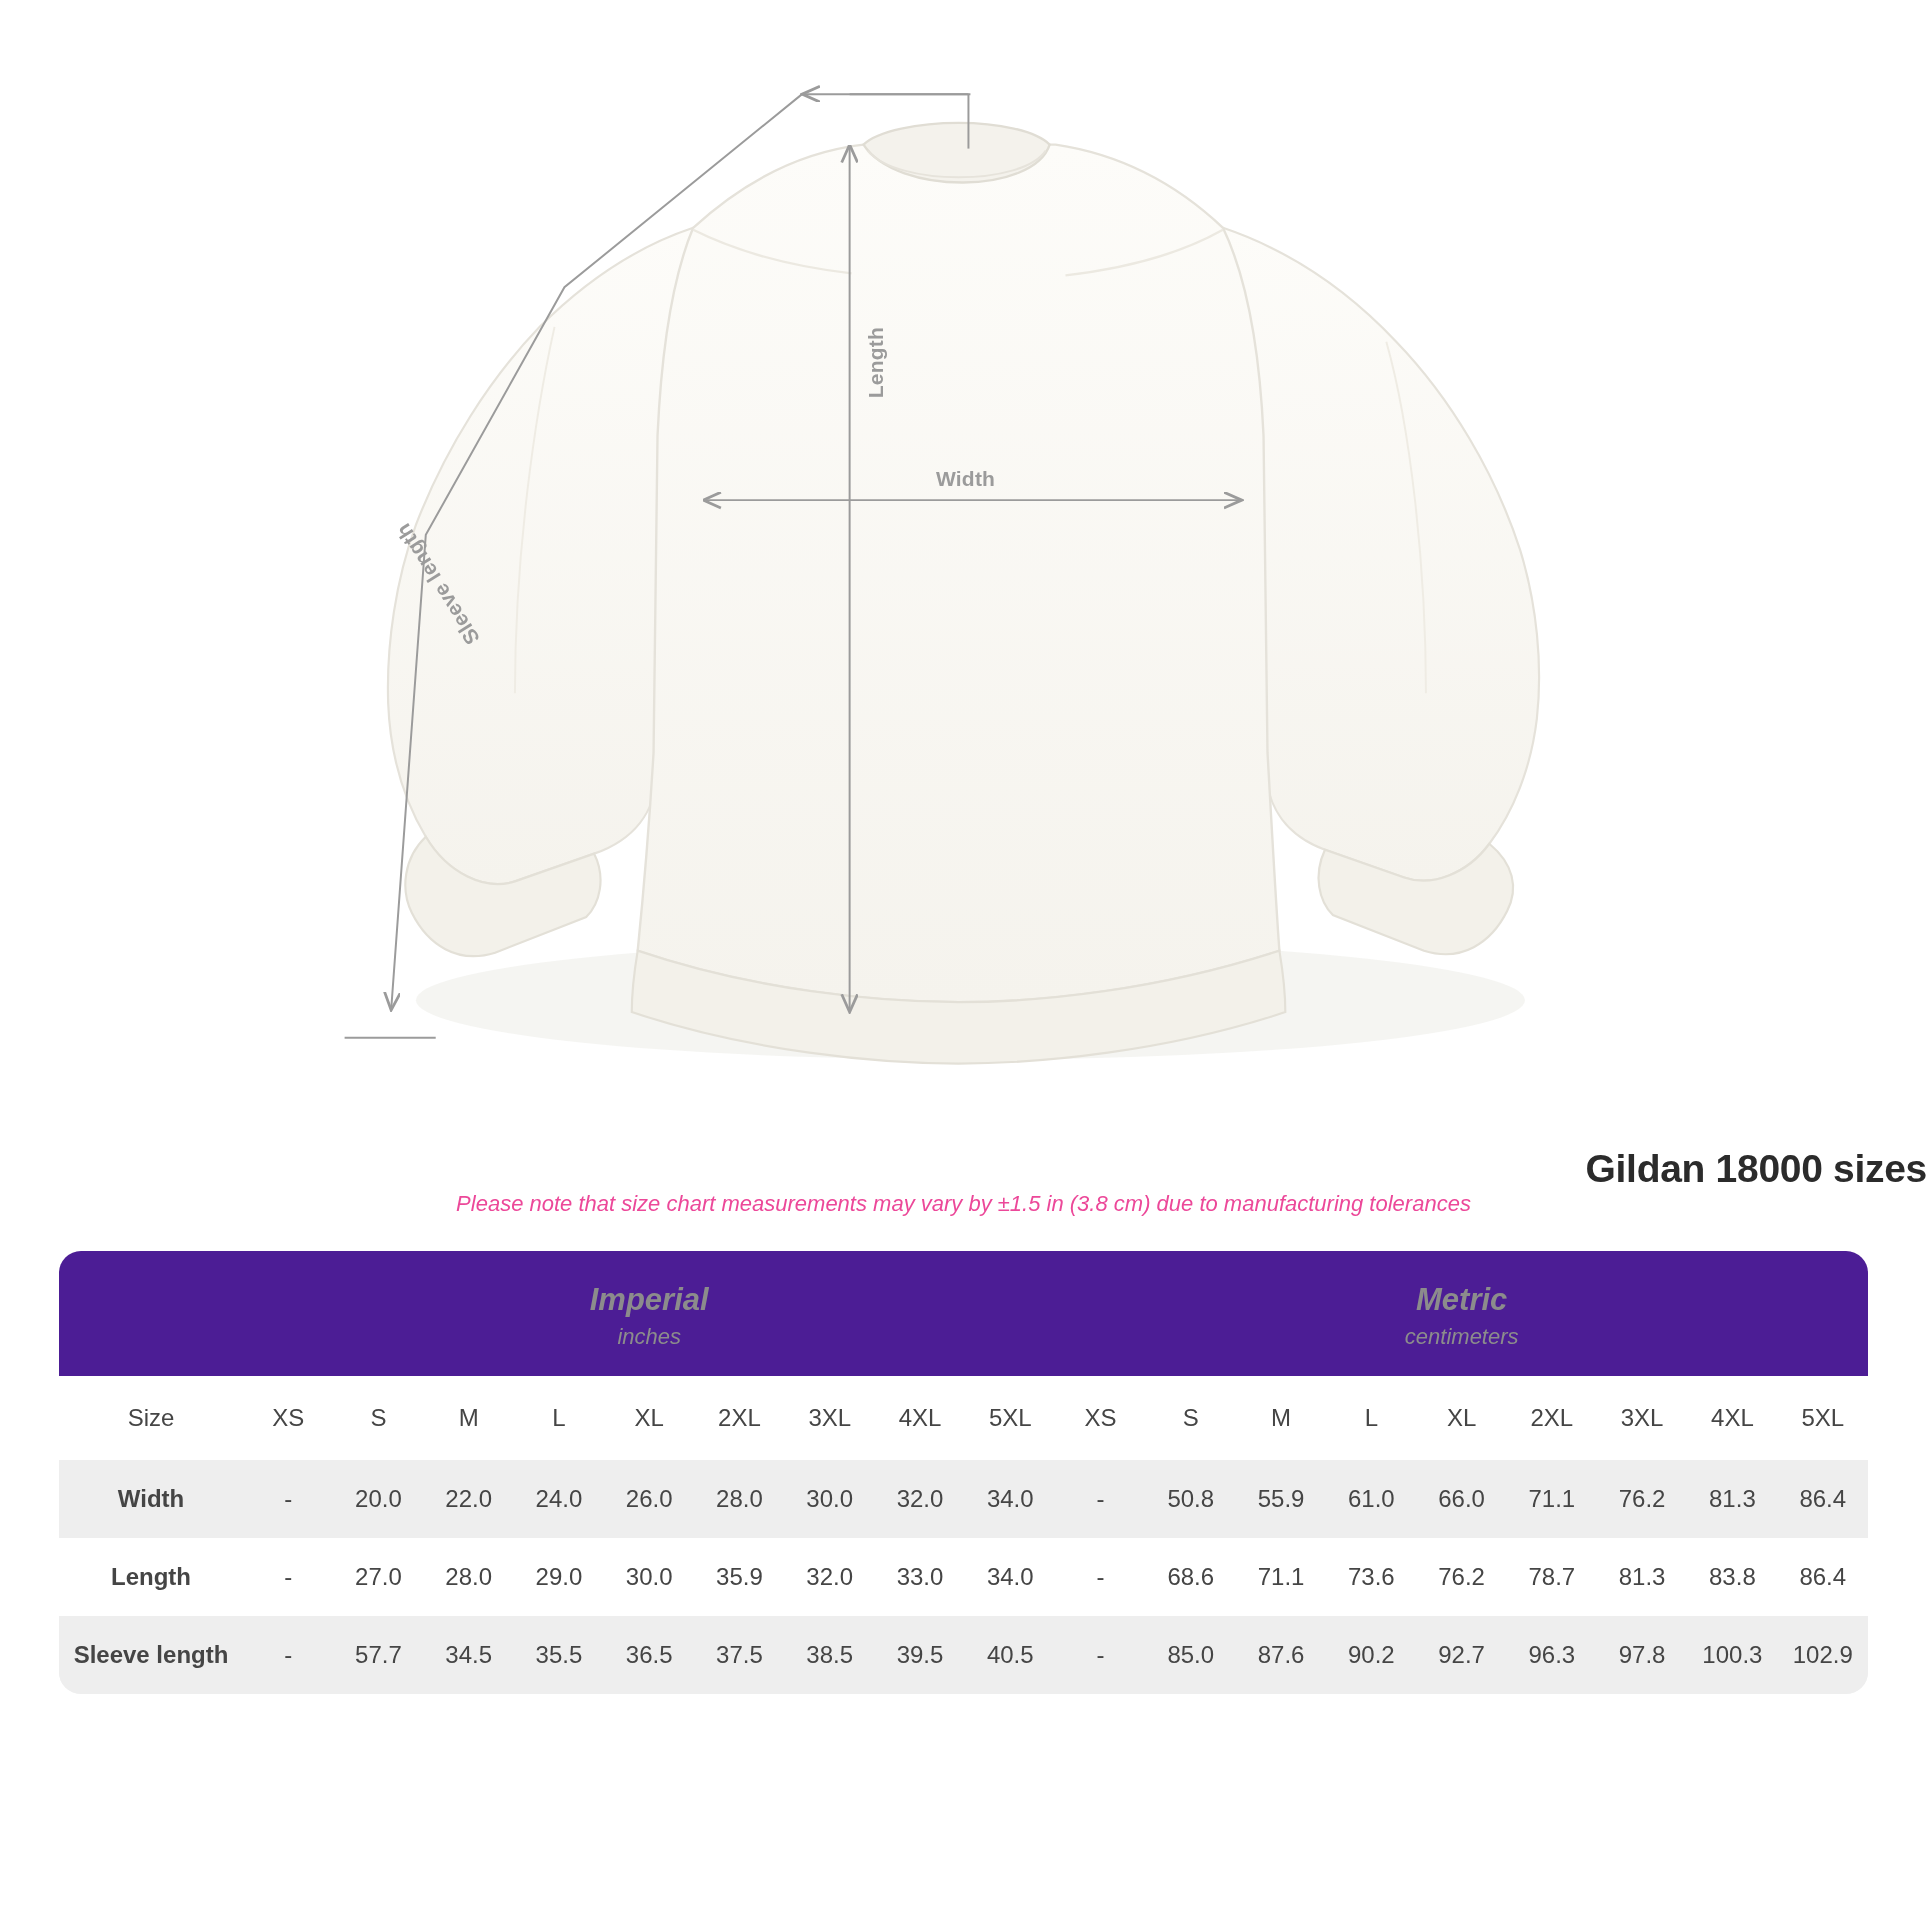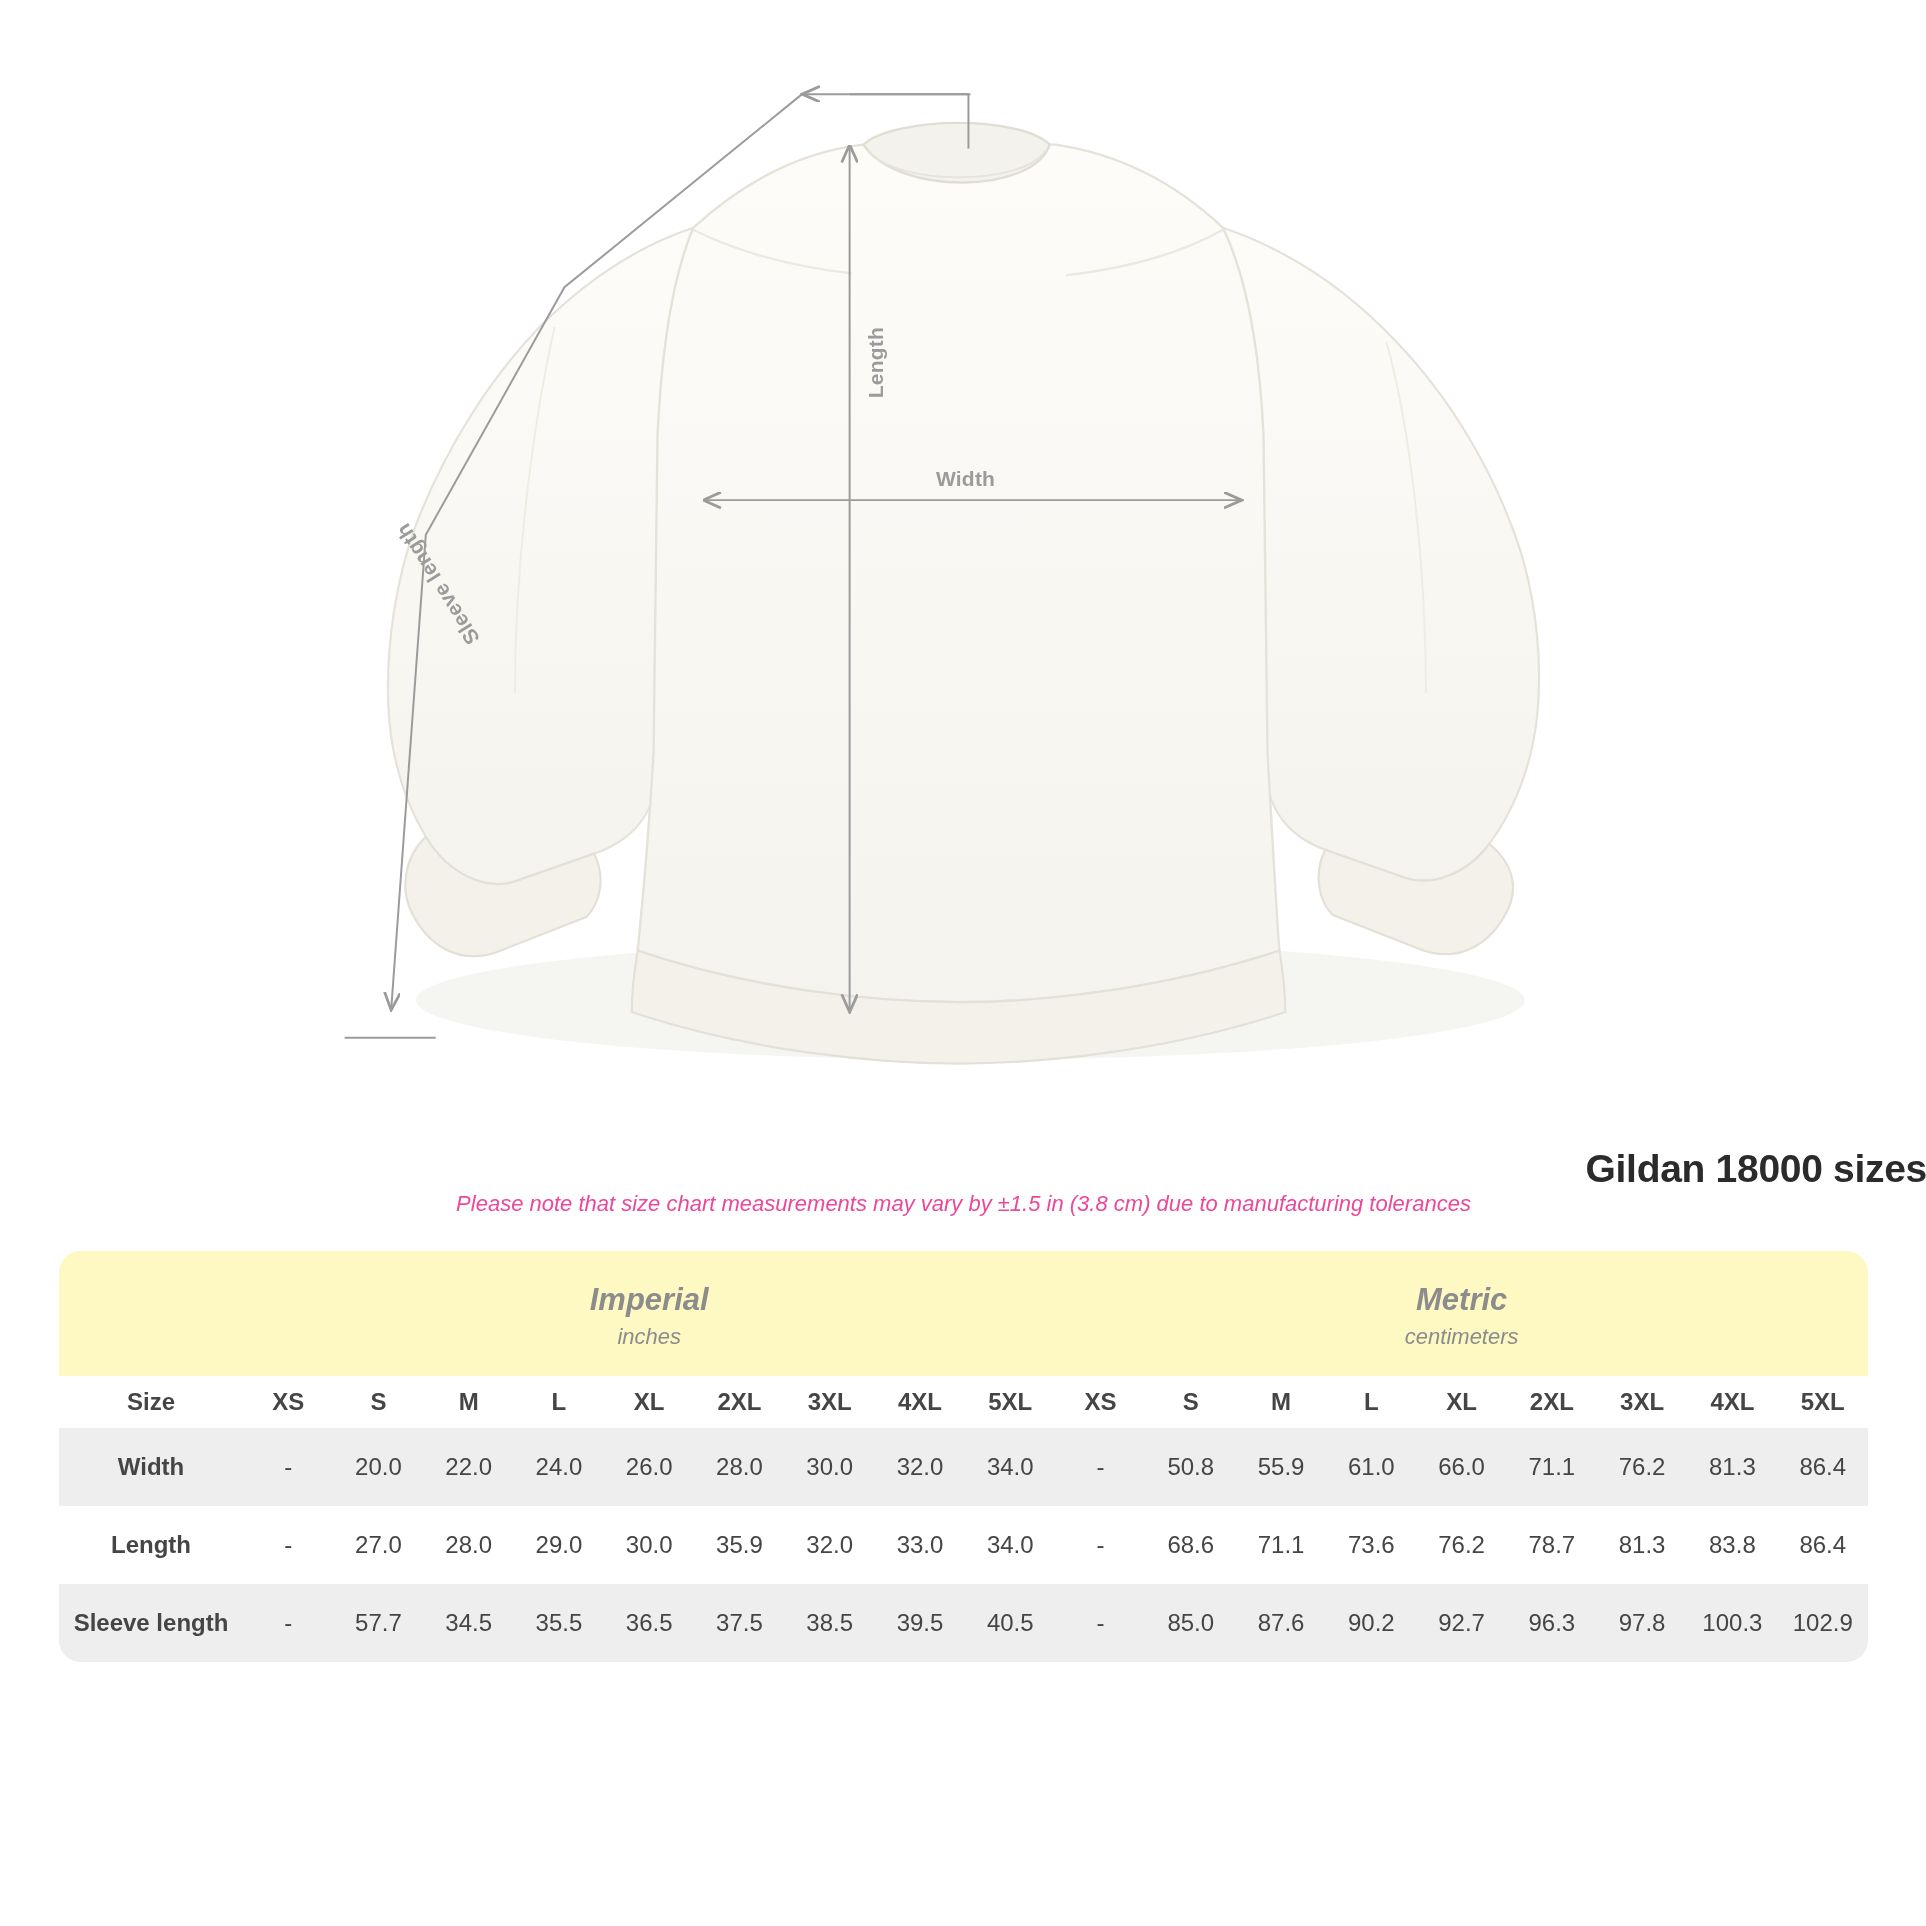--- a/index.html
+++ b/index.html
@@ -86,41 +86,41 @@
   table.size-table td, table.size-table th {
     text-align: center;
     vertical-align: middle;
     font-size: 24px;
     color: #454545;
     border: 0;
   }
   
   .unit-row td {
     padding: 30px 0 26px 0;
-    background: #fef9c3;
+    background: #4c1d95;
   }
   .unit-name {
     font-size: 31px;
     font-weight: bold;
     font-style: italic;
     color: #8c8c8c;
     line-height: 1.25;
   }
   .unit-sub {
     font-size: 22px;
     font-style: italic;
     color: #8c8c8c;
     margin-top: 4px;
   }
 
   .head-row td {
     background: #ffffff;
-    padding: 12px 0;
+    padding: 28px 0;
     font-size: 25px;
-    font-weight: bold;
+    font-weight: normal;
     color: #555555;
     border-right: 1px solid #ececec;
   }
   .head-row td:last-child { border-right: 0; }
 
   .data-row td {
     padding: 25px 0;
     border-right: 1px solid #ececec;
     border-top: 1px solid #ececec;
   }

